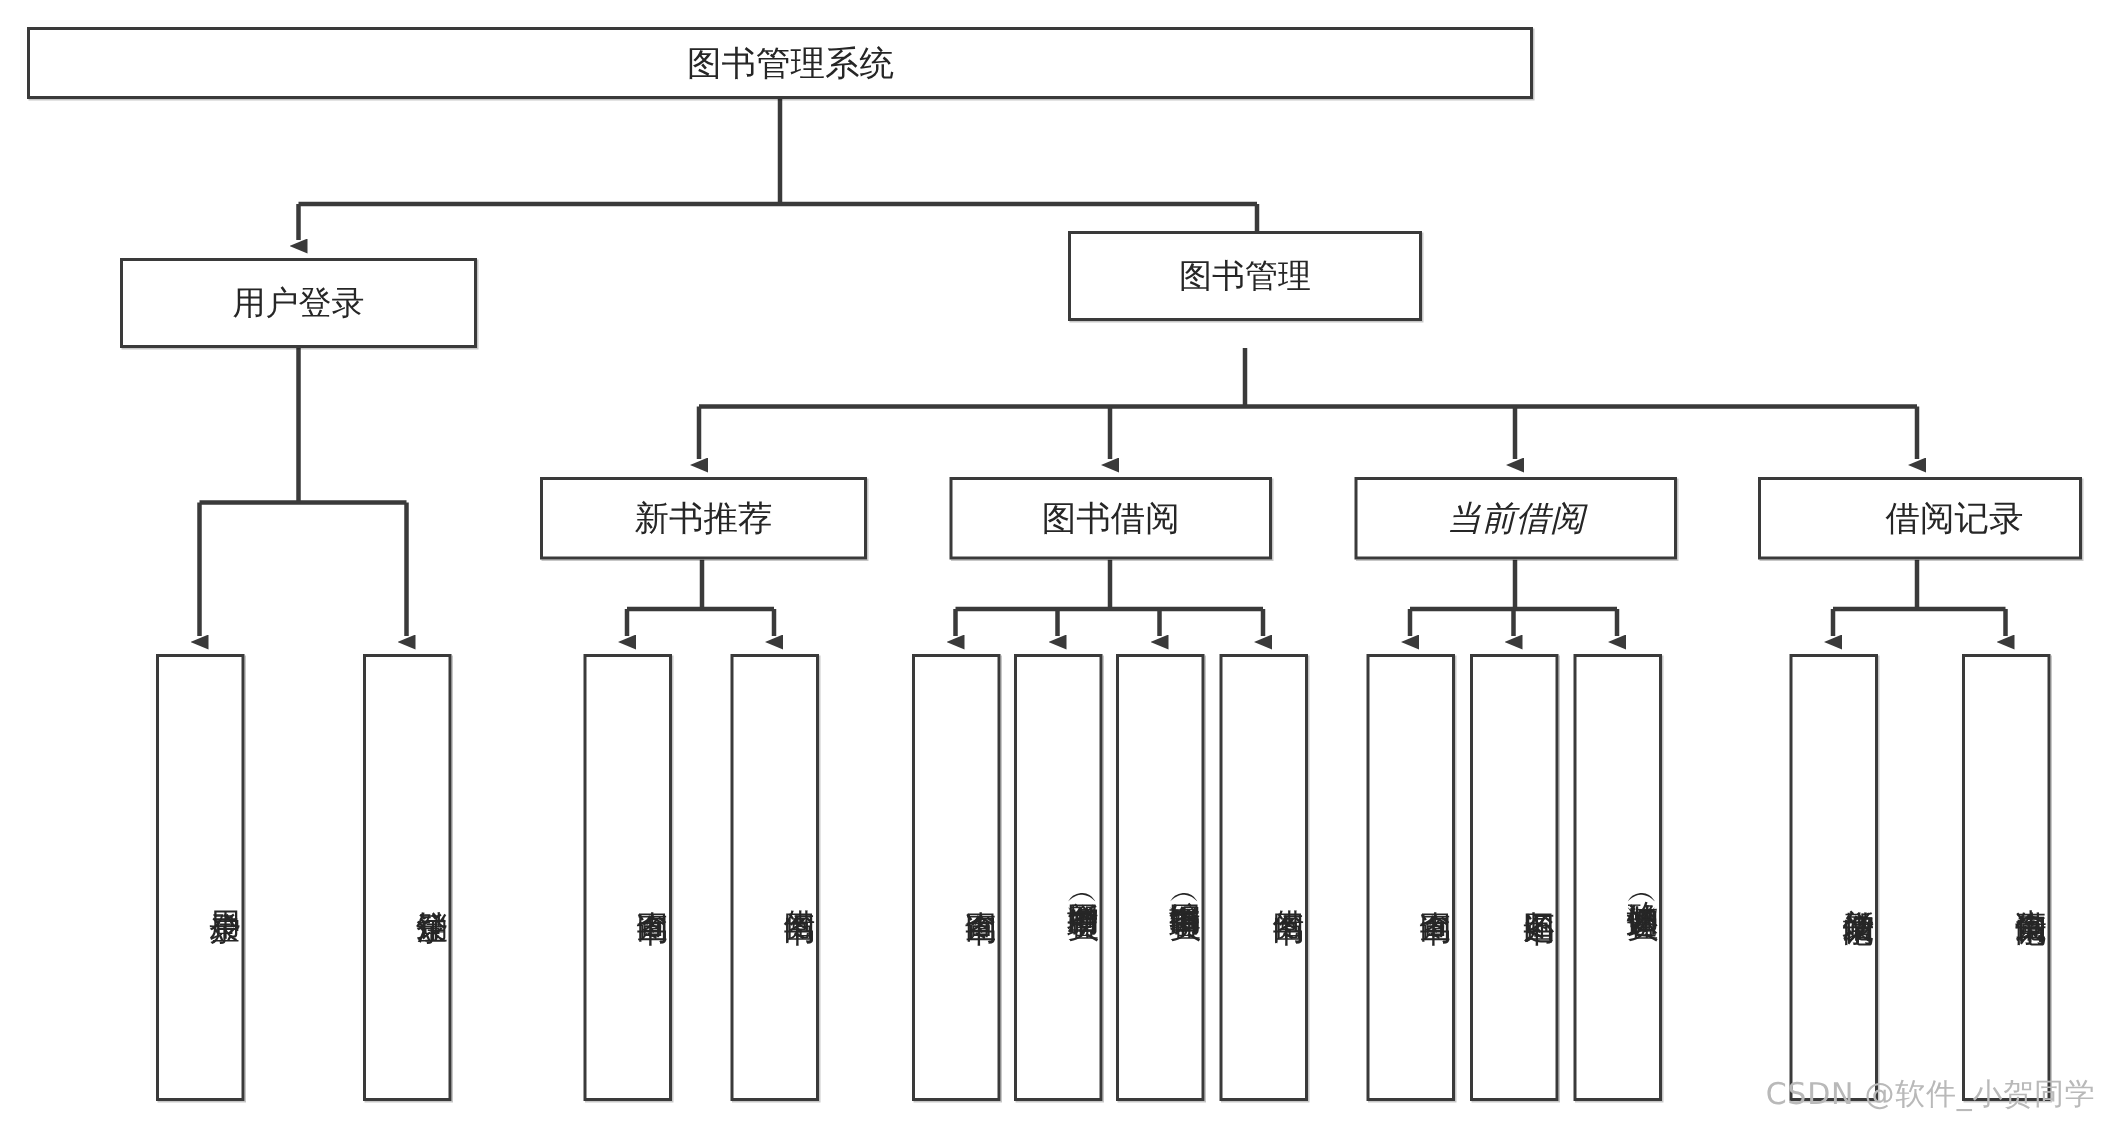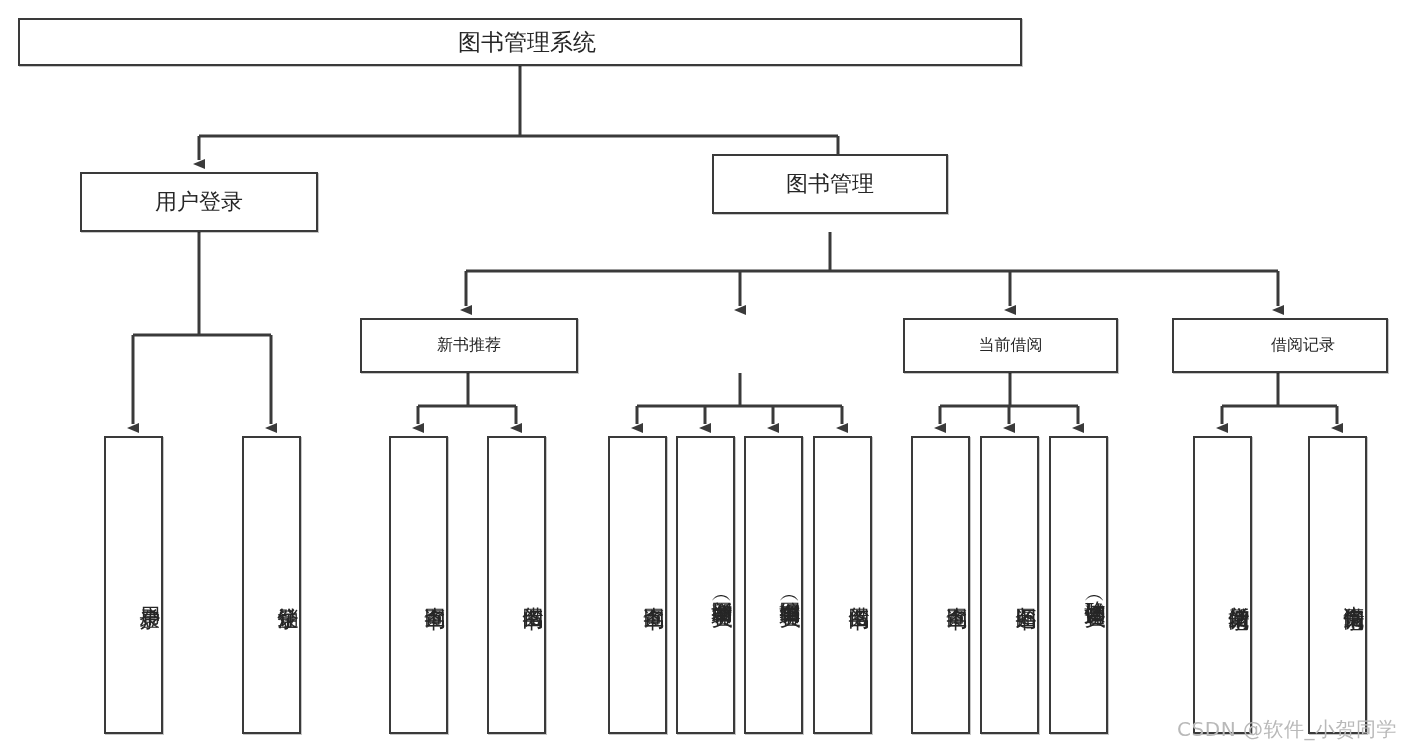--- a/index.html
+++ b/index.html
@@ -38,21 +38,21 @@
     box-shadow: 1px 1px 0 rgba(0,0,0,0.22);
   }
   .node.root {
     font-size: 23px;
     padding-left: 14px;
   }
   .node.lvl1 {
     font-size: 22px;
   }
   .node.lvl2 {
-    font-size: 16px;
+    font-size: 23px;
   }
   .node.leaf {
     font-size: 21px;
     writing-mode: vertical-rl;
     text-orientation: upright;
     letter-spacing: 1px;
     padding-top: 14px;
     align-items: flex-start;
     justify-content: center;
     line-height: 1.05;
@@ -137,21 +137,24 @@
   <div class="node lvl1" style="left:80px; top:172px; width:238px; height:60px;">
     <span>用户登录</span>
   </div>
   <div class="node lvl1" style="left:712px; top:154px; width:236px; height:60px;">
     <span>图书管理</span>
   </div>
 
   <div class="node lvl2" style="left:360px; top:318px; width:218px; height:55px;">
     <span>新书推荐</span>
   </div>
-  <div class="node lvl2" style="left:903px; top:318px; width:215px; height:55px;">
+  <div class="node lvl2" style="left:633px; top:318px; width:215px; height:55px;">
+    <span>图书借阅</span>
+  </div>
+  <div class="node lvl2" style="left:903px; top:318px; width:215px; height:55px;font-style:italic;">
     <span>当前借阅</span>
   </div>
   <div class="node lvl2" style="left:1172px; top:318px; width:216px; height:55px;padding-left:46px;">
     <span>借阅记录</span>
   </div>
 
   <div class="node leaf" style="left:104px; top:436px; width:59px; height:298px;">
     <span class="leaf-text">用户登录</span>
   </div>
   <div class="node leaf" style="left:242px; top:436px; width:59px; height:298px;">

